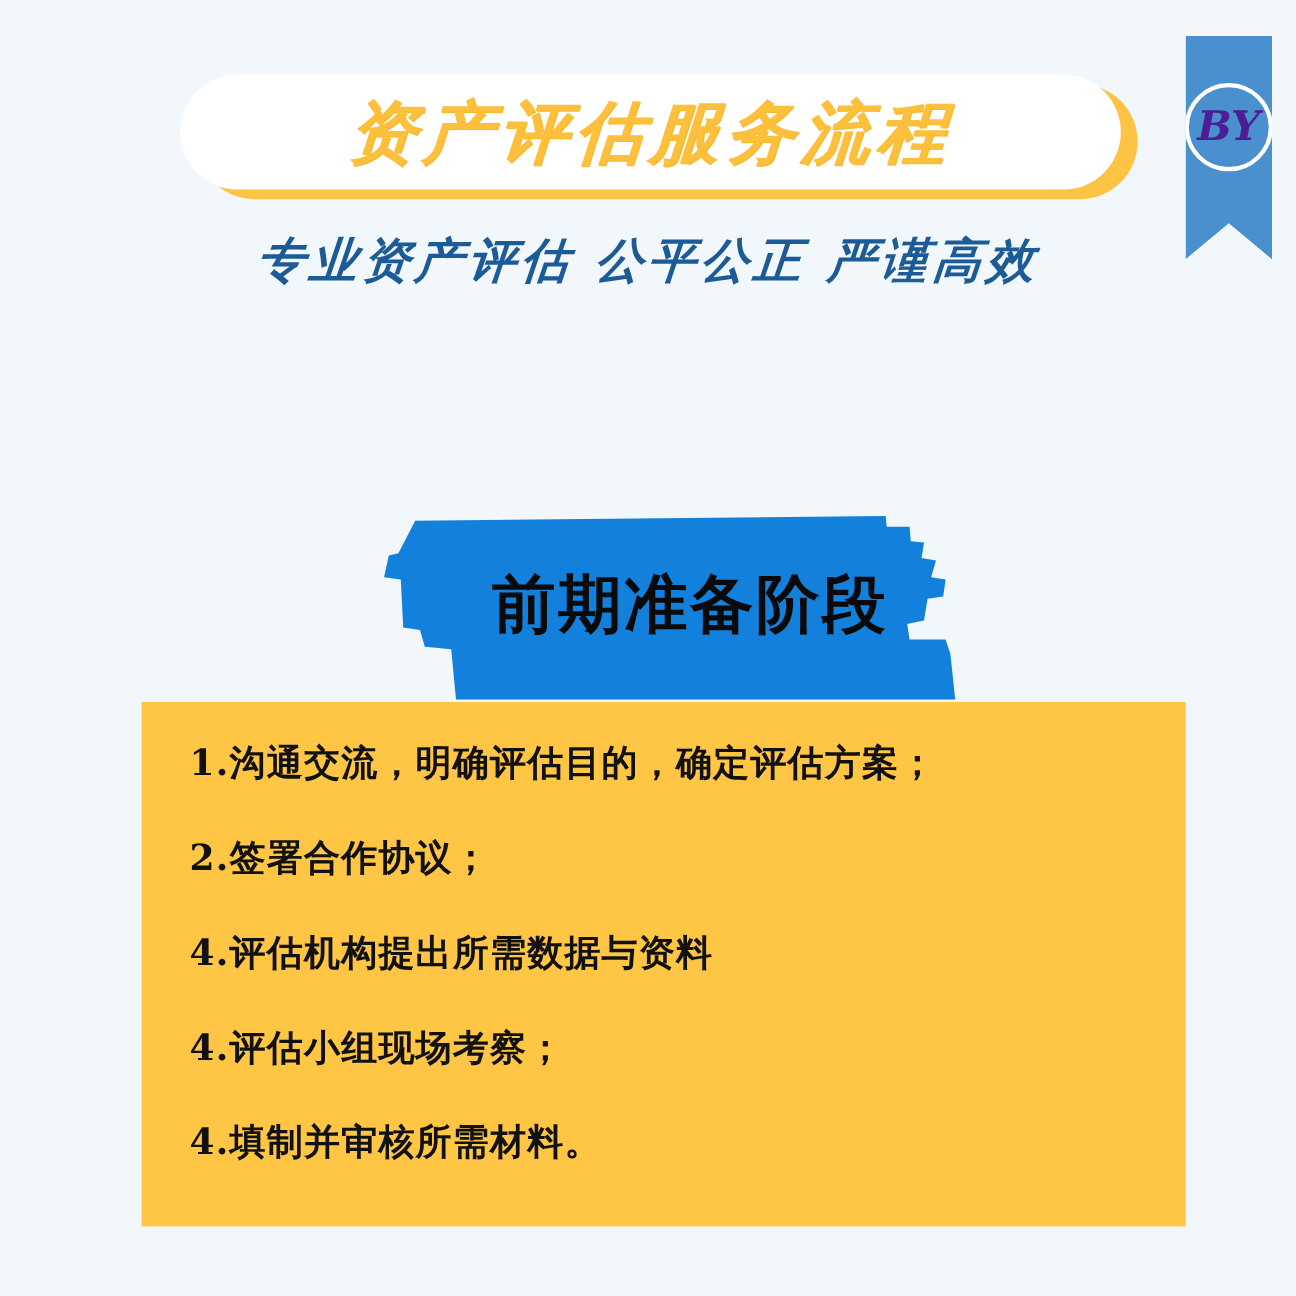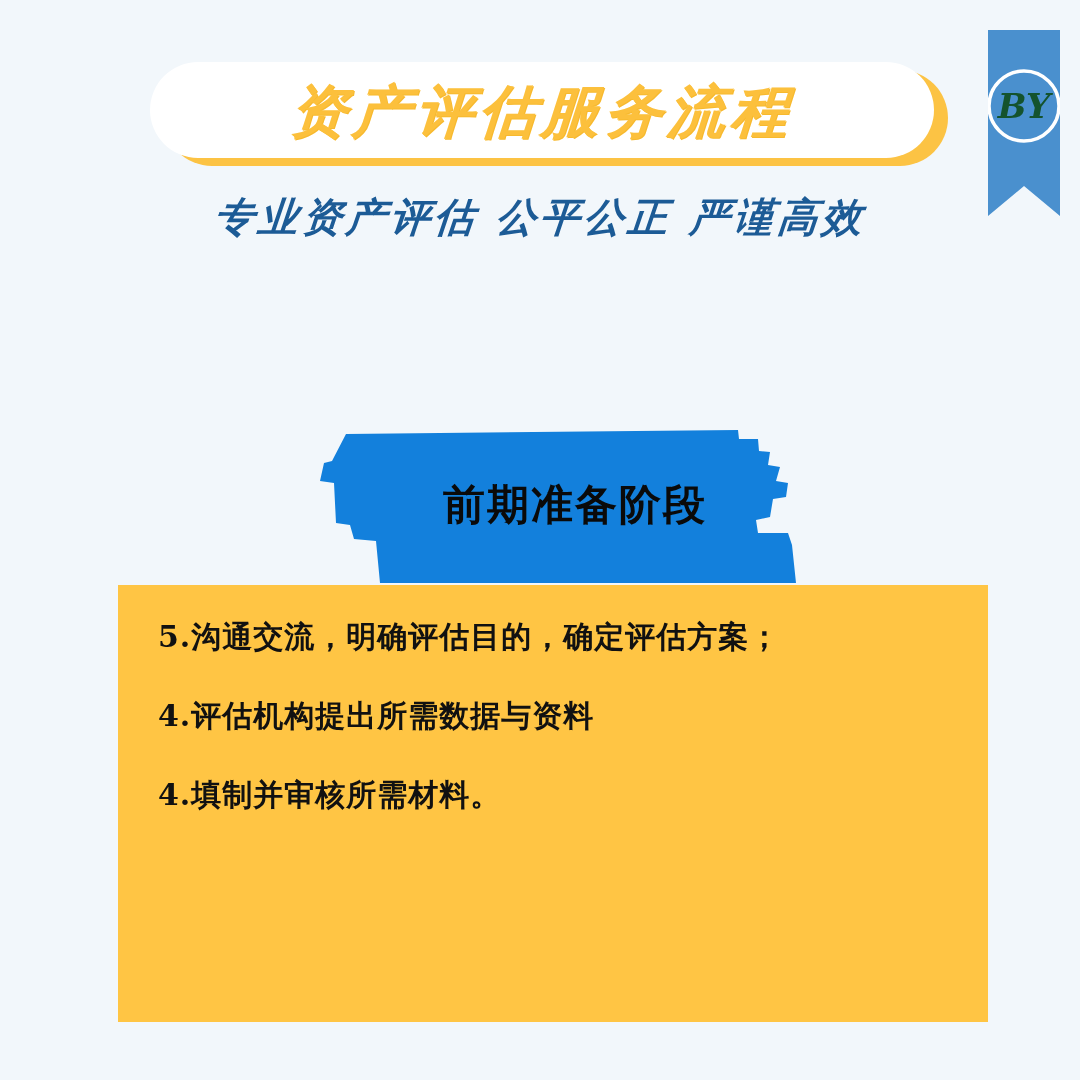--- a/index.html
+++ b/index.html
@@ -112,21 +112,21 @@
     left: 0;
     top: 0;
     width: 492px;
     height: 160px;
     display: flex;
     align-items: center;
     justify-content: center;
     padding-left: 22px;
     box-sizing: border-box;
     font-family: "DejaVu Serif", "Liberation Serif", serif;
-    font-size: 42px;
+    font-size: 53px;
     font-weight: 700;
     letter-spacing: 2px;
     color: #0a0a0a;
     white-space: nowrap;
   }
 
   
   .content-card {
     position: absolute;
     left: 118px;
@@ -167,21 +167,21 @@
 
     <div class="subtitle">专业资产评估 公平公正 严谨高效</div>
 
     <div class="ribbon">
       <svg width="72" height="186" viewBox="0 0 72 186" xmlns="http://www.w3.org/2000/svg">
         <path d="M0 0 H72 V186 L36 156 L0 186 Z" fill="#4a90ce"></path>
         <circle cx="36" cy="76" r="35" fill="none" stroke="#ffffff" stroke-width="3.5"></circle>
       </svg>
       <div style="position:absolute;left:0;top:46px;width:72px;text-align:center;
                   font-family:'DejaVu Serif','Liberation Serif',serif;font-style:italic;
-                  font-weight:700;font-size:34px;color:#14532d;letter-spacing:0px;
+                  font-weight:700;font-size:34px;color:#4c1d95;letter-spacing:0px;
                   line-height:60px;">BY</div>
     </div>
 
   </div>
 
   <div class="stage-banner">
     <svg width="492" height="160" viewBox="0 0 492 160" xmlns="http://www.w3.org/2000/svg">
       <path d="
         M 28,9
         L 420,5
@@ -209,18 +209,20 @@
         L 16,58
         L 2,56
         L 6,38
         L 14,36
         Z" fill="#1380dc"></path>
     </svg>
     <div class="stage-banner-label">前期准备阶段</div>
   </div>
 
   <div class="content-card">
-    <div class="step-item">5.沟通交流，明确评估目的，确定评估方案；</div>
+    <div class="step-item">1.沟通交流，明确评估目的，确定评估方案；</div>
+    <div class="step-item">2.签署合作协议；</div>
     <div class="step-item">4.评估机构提出所需数据与资料</div>
+    <div class="step-item">4.评估小组现场考察；</div>
     <div class="step-item">4.填制并审核所需材料。</div>
   </div>
 
 </div>
 
 </body></html>

